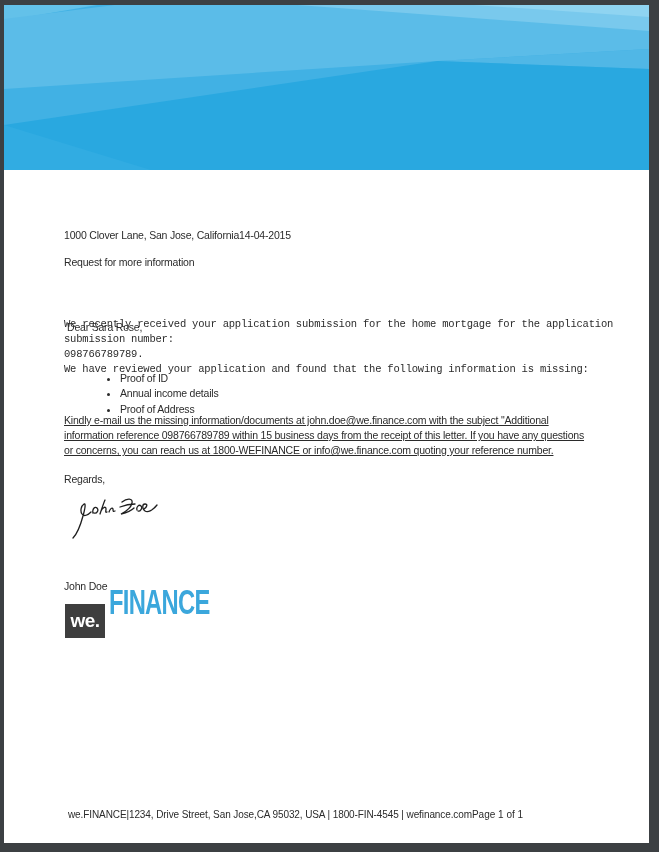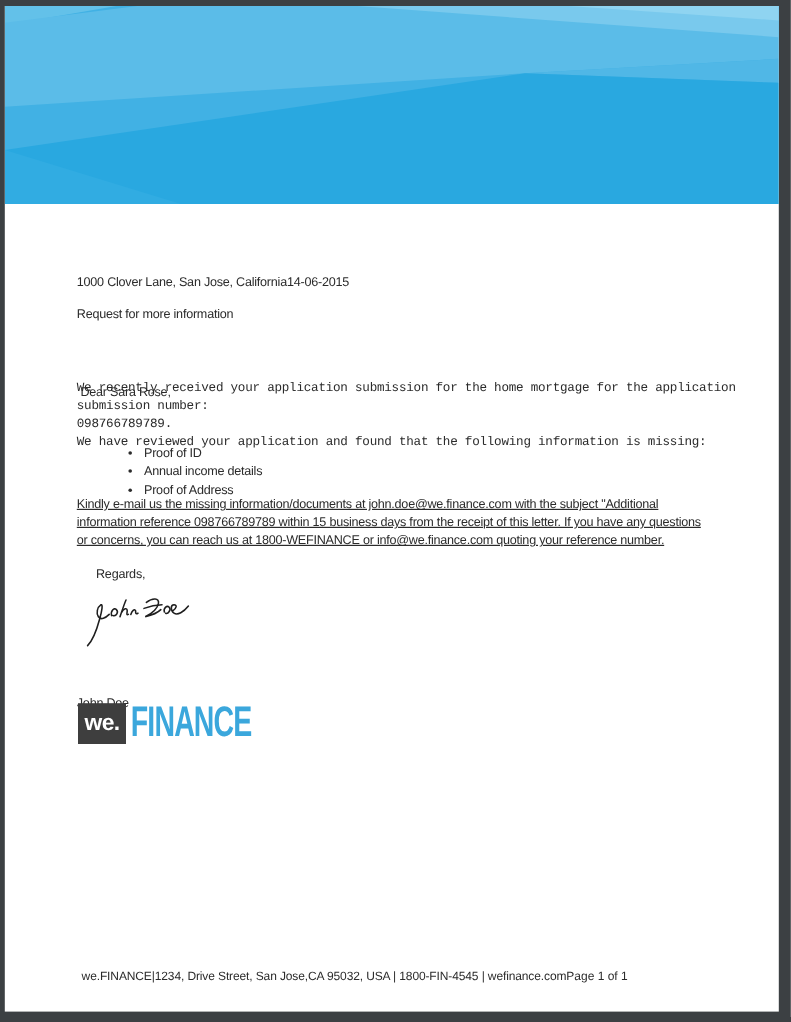--- a/index.html
+++ b/index.html
@@ -24,28 +24,28 @@
     display:flex;align-items:flex-start;
   }
   .subject{left:60px;top:250px;}
   .salutation{left:63px;top:291px;margin-top:24px;}
   .body-block{left:60px;top:312px;white-space:pre-line;font-family:Liberation Mono, monospace;}
   .missing-list{
     left:60px;top:350px;margin:16px;padding:0 0 0 40px;list-style:disc;
   }
   .missing-list li{line-height:15.3px;}
   .closing-block{left:60px;top:408px;white-space:pre-line;text-decoration:underline;}
-  .regards{left:76px;top:467px;}
+  .regards{left:60px;top:467px;}
   .signature{left:60px;top:489px;}
   .signer{left:60px;top:554px;margin-top:20px;}
   .logo{left:61px;top:581px;display:flex;align-items:flex-start;}
   .logo-box{
     width:40px;height:34px;background:#3E3E3E;
     display:flex;align-items:center;justify-content:center;
-    color:#ffffff;font-weight:bold;font-size:19px;letter-spacing:-0.5px;
+    color:#ffffff;font-weight:bold;font-size:19px;letter-spacing:-0.5px;margin-top:18px;
   }
   .logo-name{
     display:inline-block;margin-left:4px;
     color:#3BA7DC;font-weight:bold;font-size:33px;line-height:34px;
     letter-spacing:-1px;
     transform:scale(0.72,1.08);transform-origin:left bottom;
     white-space:nowrap;
   }
   .footer-row{
     left:60px;top:804px;right:25px;
@@ -65,21 +65,21 @@
     <polygon points="0,14 113,0 659,0 659,44 443,56 0,84" fill="#5BBCE8"></polygon>
     <polygon points="300,0 659,0 659,26" fill="#79C9ED"></polygon>
     <polygon points="480,0 659,0 659,12" fill="#8FD4F1"></polygon>
     <polygon points="443,56 659,44 659,64" fill="#50B7E6"></polygon>
     <polygon points="0,120 443,56 659,64 659,165 0,165" fill="#29A8E0"></polygon>
     <polygon points="0,120 150,165 0,165" fill="#31ACE2"></polygon>
   </svg>
 
   <div class="abs addr-row">
     <span class="content-text">1000 Clover Lane, San Jose, California</span>
-    <span class="content-text">14-06-2015</span>
+    <span class="content-text">14-04-2015</span>
   </div>
 
   <div class="abs subject content-text">Request for more information</div>
 
   <div class="abs salutation content-text">Dear Sara Rose,</div>
 
   <div class="abs body-block content-text">We recently received your application submission for the home mortgage for the application submission number:
 098766789789.
 We have reviewed your application and found that the following information is missing:</div>
 

